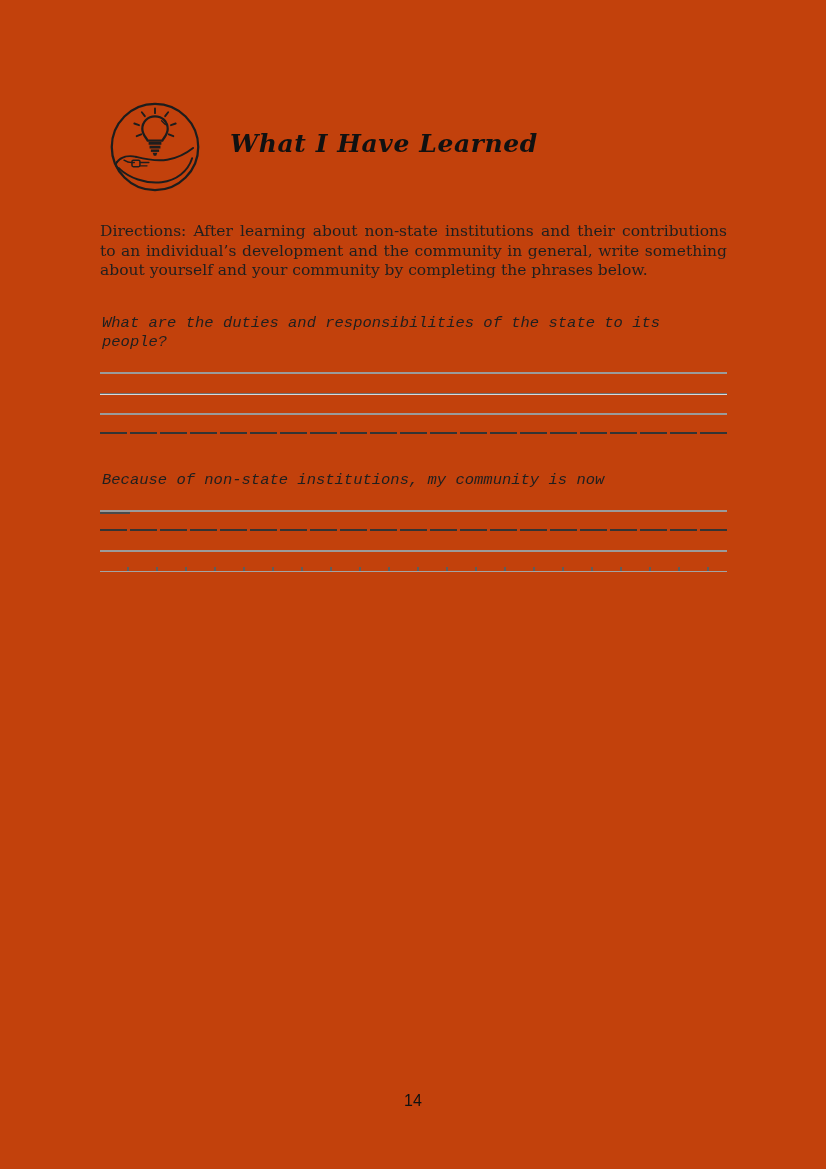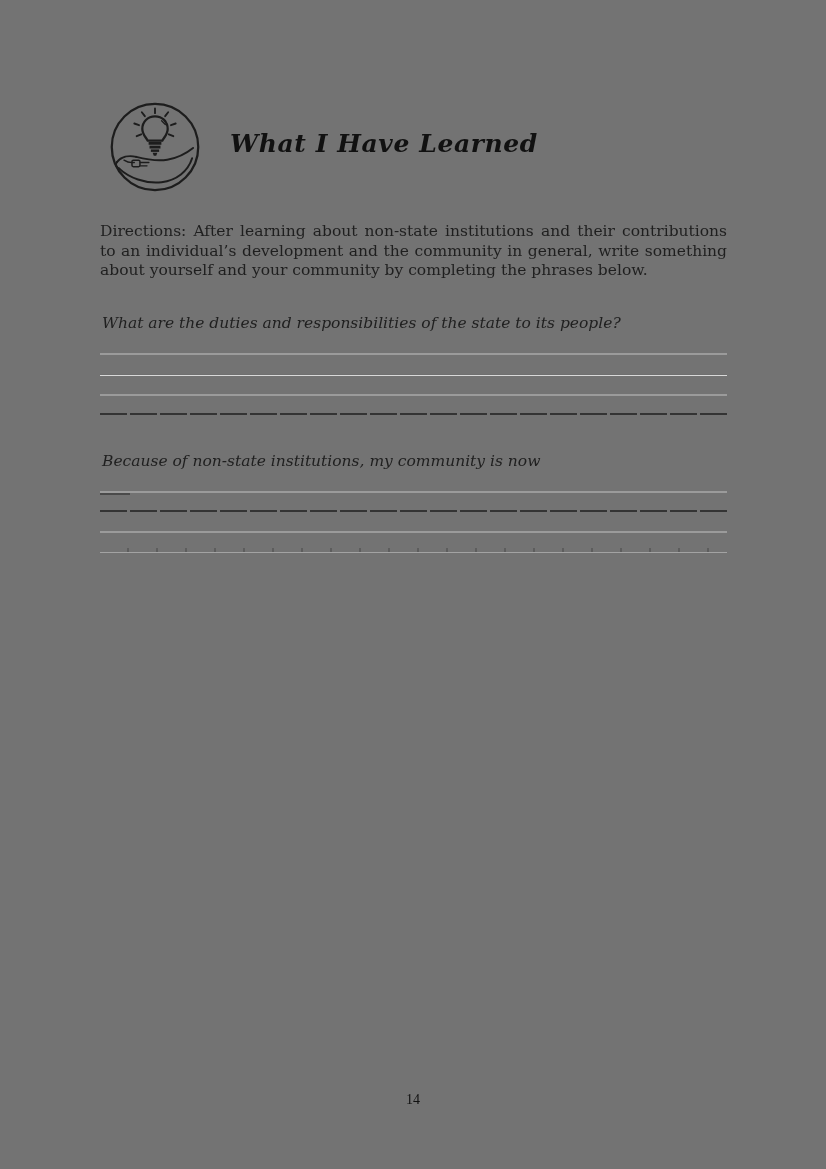--- a/index.html
+++ b/index.html
@@ -1,21 +1,21 @@
 <!DOCTYPE html>
 <html><head>
 <meta charset="utf-8">
 <style>
   html, body { margin: 0; padding: 0; background: #ffffff; }
   .page {
     position: relative;
     width: 826px;
     height: 1169px;
     margin: 0 auto;
-    background: #737373;
+    background: #c2410c;
     font-family: "DejaVu Serif", serif;
     color: #1f1f1f;
     overflow: hidden;
   }
   .content { padding: 0 99px 0 100px; }
 
   
   .header {
     margin-top: 100px;
     margin-left: 8px;
@@ -45,20 +45,21 @@
   .directions b { font-weight: normal; }
 
   
   #sections { margin-top: 33px; }
   .qsection { margin-bottom: 37px; }
   .prompt {
     margin: 0 0 7px 2px;
     font-size: 15.5px;
     font-style: italic;
     line-height: 19px;
+    font-family: Liberation Mono, monospace;
   }
   .bl { height: 19px; }
   .bl:first-of-type { height: 13px; }
 
   .bl-gray       { border-bottom: 2px solid #9b9b9b; }
   .bl-gray-thick { border-bottom: 3px solid #9b9b9b; }
   .bl-thin       { border-bottom: 1px solid #6f6f6f; box-shadow: 0 1px 0 #d9d9d9; }
   .bl-dash-dark  {
     background: repeating-linear-gradient(to right, #343434 0 27px, rgba(0,0,0,0) 27px 30px)
                 bottom / 100% 2px no-repeat;
@@ -81,21 +82,21 @@
   }
 
   
   .footer {
     position: absolute;
     left: 0; right: 0;
     top: 1092px;
     text-align: center;
     font-family: "Liberation Sans", sans-serif;
   }
-  .page-number { font-size: 14px; color: #111111; font-family: Liberation Serif, serif; }
+  .page-number { font-size: 16px; color: #111111; }
   .watermark {
     margin-top: 7px;
     font-size: 19px;
     color: #cfcfcf;
     letter-spacing: 1px;
   }
 </style>
 </head>
 <body>
 

